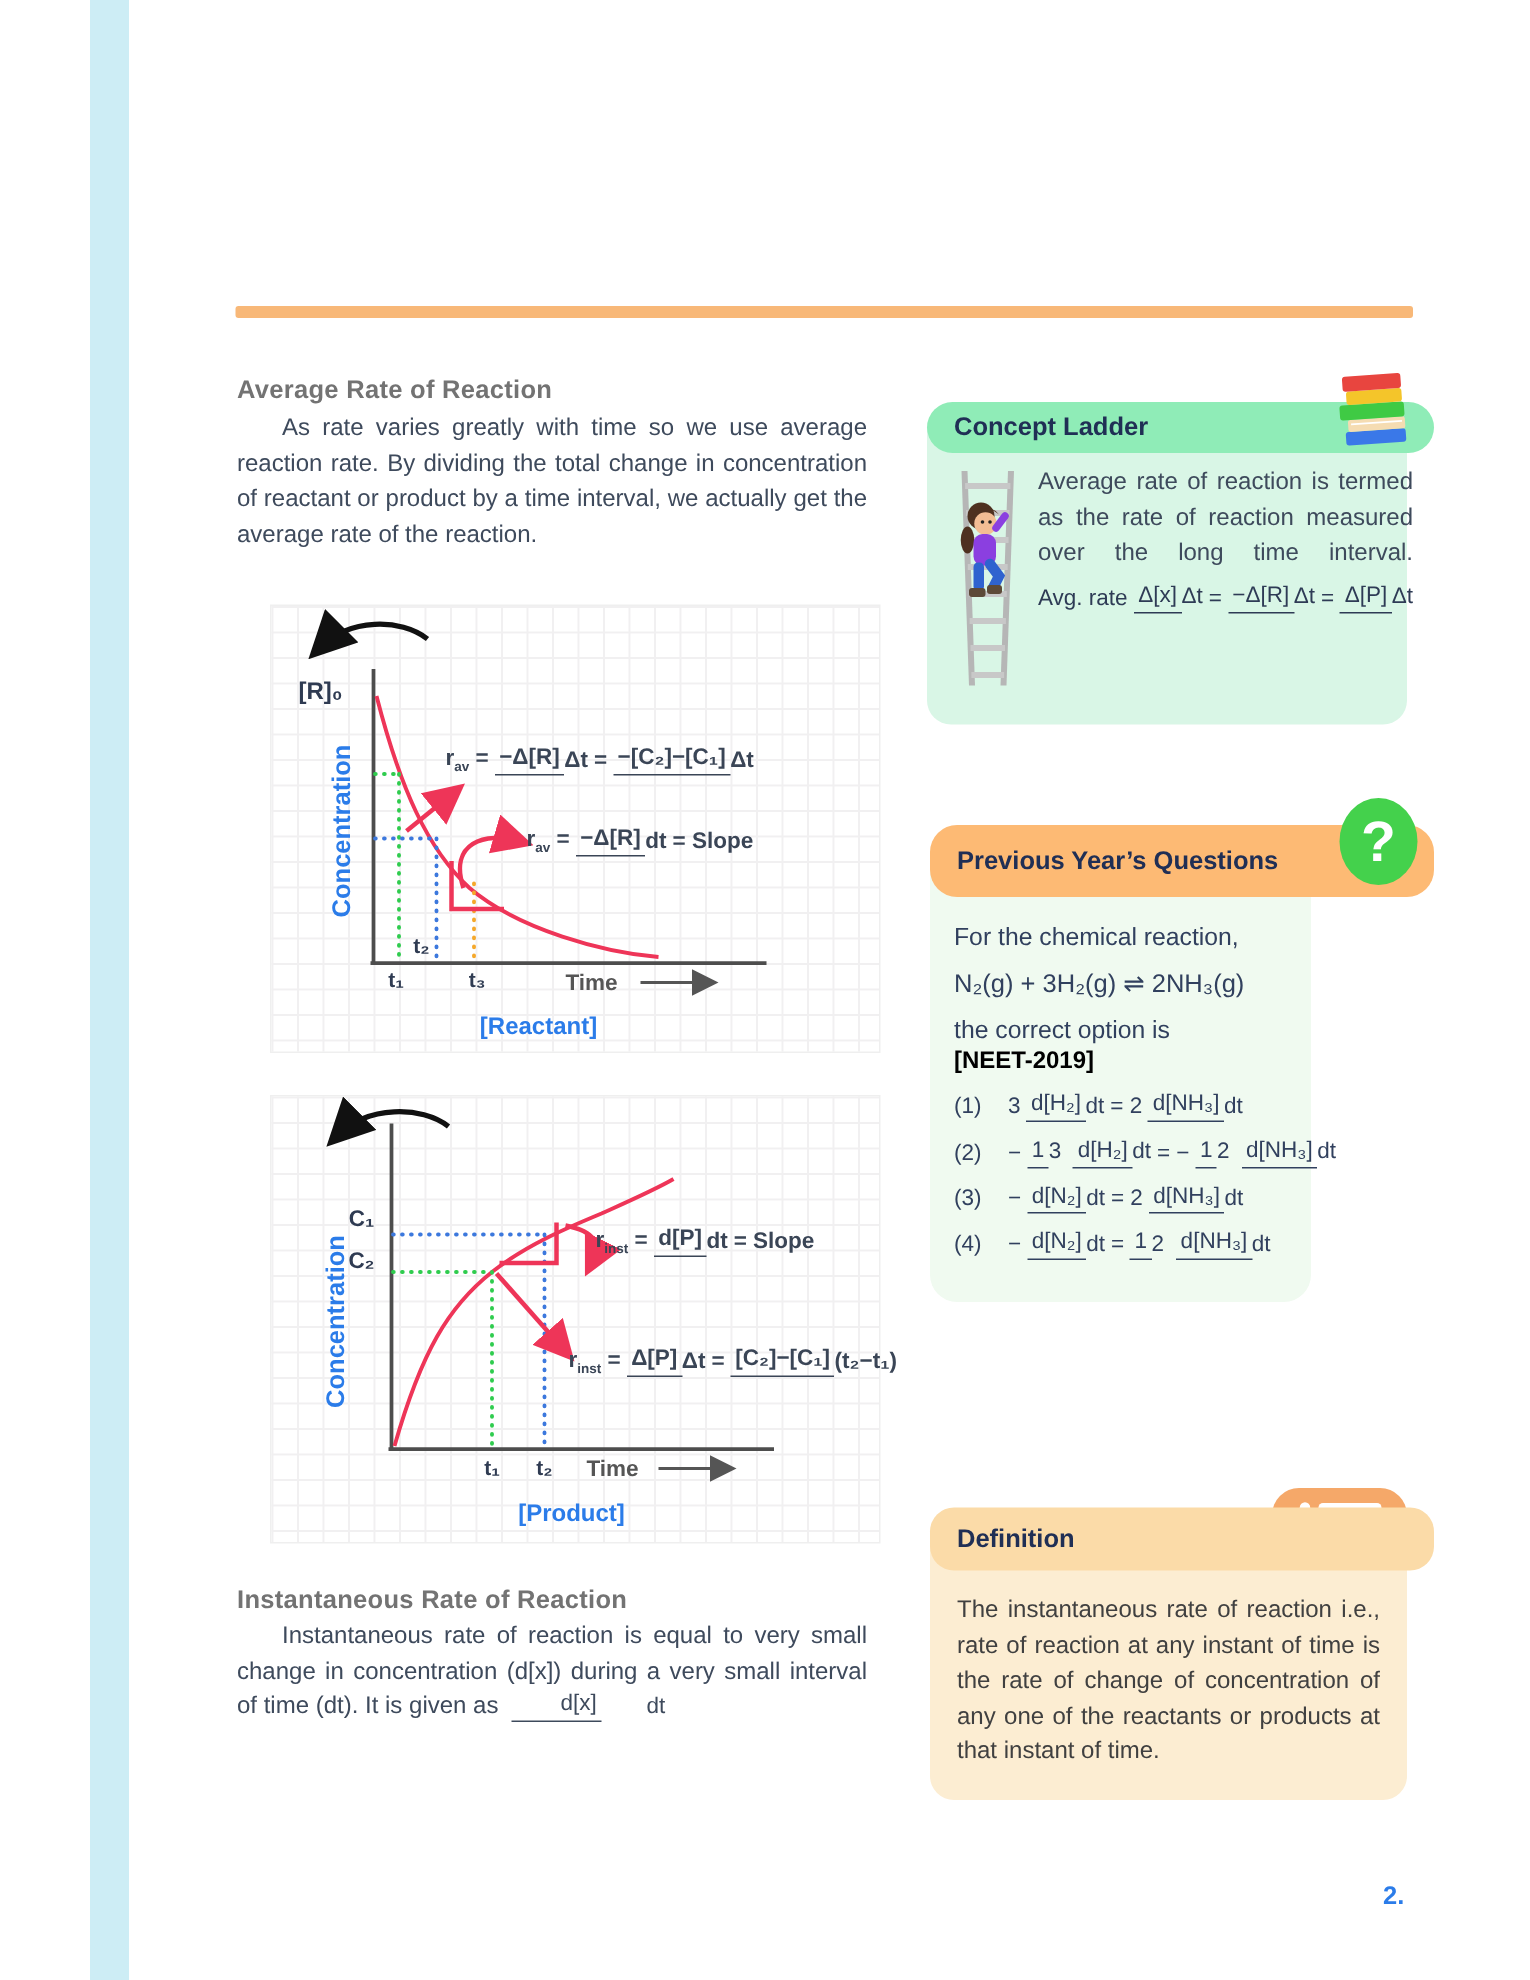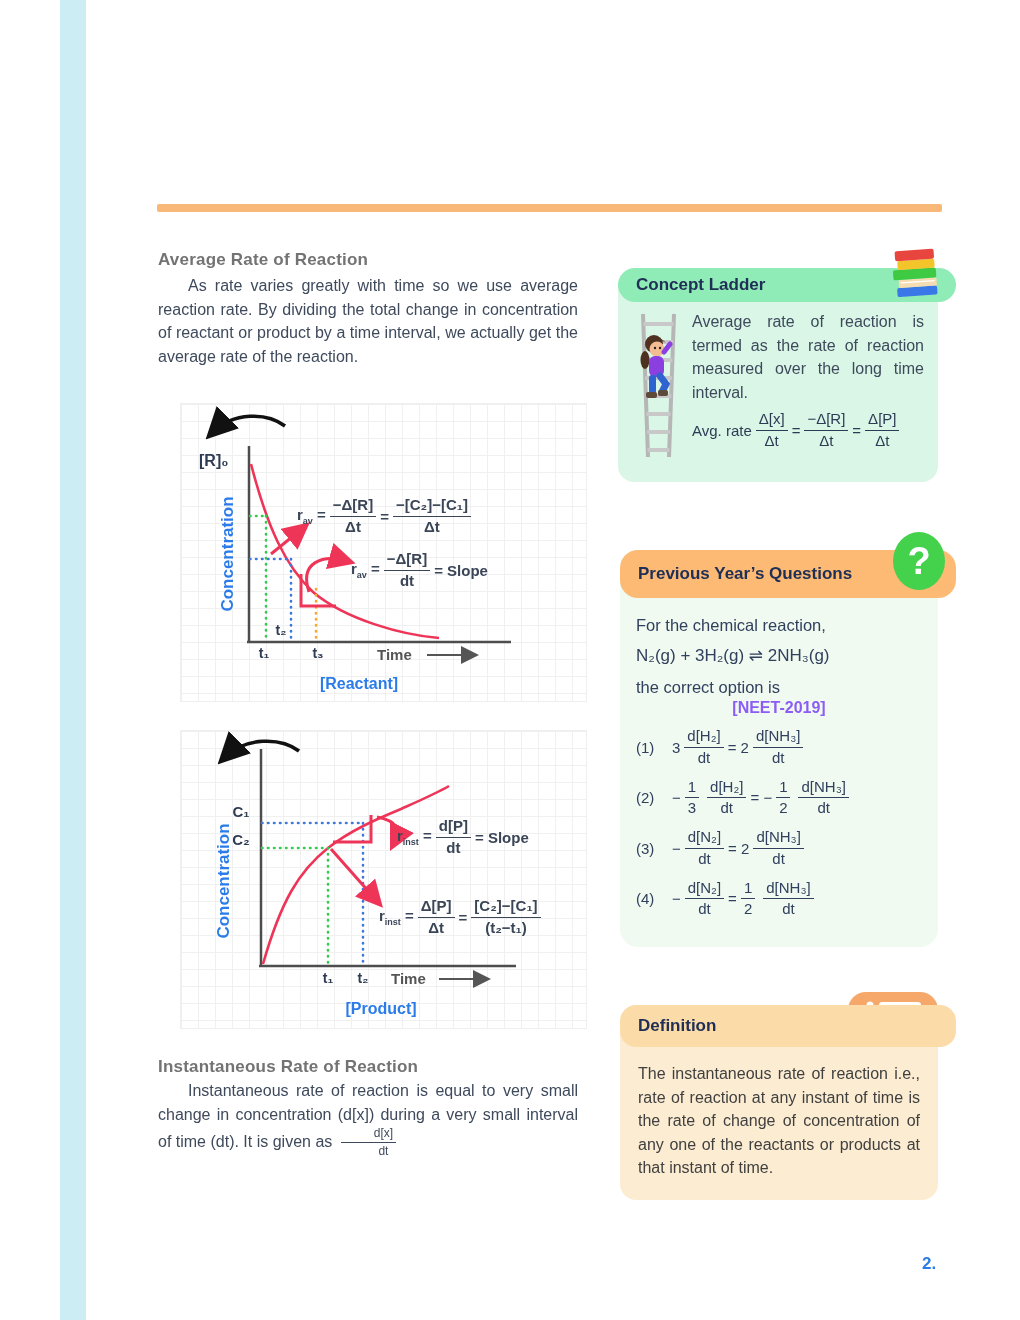--- a/index.html
+++ b/index.html
@@ -20,49 +20,49 @@
     position:absolute;left:180px;width:405px;height:297px;background:#fff;
     background-image:linear-gradient(#f1f0f1 1px,transparent 1px),linear-gradient(90deg,#f1f0f1 1px,transparent 1px);
     background-size:17px 17px;border:1px solid #efefef;
   }
   .graph-panel svg{position:absolute;left:0;top:0;}
   .g-formula{position:absolute;font-size:15px;font-weight:bold;color:#3a4556;white-space:nowrap;}
 
   
   .formula{display:inline-flex;align-items:center;gap:4px;white-space:nowrap;}
   .formula sub{font-size:.6em;vertical-align:sub;}
-  .frac{display:inline-flex;flex-direction:column;align-items:center;line-height:1.25;}
+  .frac{display:inline-flex;flex-direction:row;align-items:center;line-height:1.25;}
   .frac .num{border-bottom:1.6px solid currentColor;padding:0 3px 1px;}
   .frac .den{padding-top:1px;}
   .box-header{display:flex;align-items:center;font-weight:bold;color:#202f55;font-size:17px;padding-left:18px;}
   .cl-header{position:absolute;left:618px;top:268px;width:320px;height:34px;background:#8fecb7;border-radius:17px;z-index:2;}
   .cl-body{position:absolute;left:618px;top:284px;width:320px;background:#d9f6e6;border-radius:0 0 16px 16px;padding:26px 14px 18px 10px;box-sizing:border-box;z-index:1;display:flex;gap:6px;}
   .cl-text{flex:1;font-size:16px;line-height:23.5px;text-align:justify;color:#3e4a5c;}
   .cl-formula{margin-top:6px;font-size:15px;color:#2e3b55;}
 
   .pyq-header{position:absolute;left:620px;top:550px;width:318px;height:48px;background:#fdba74;border-radius:18px;z-index:2;}
-  .pyq-body{position:absolute;left:620px;top:574px;width:318px;background:#f0faf0;border-radius:0 0 18px 18px;padding:40px 16px 18px 16px;box-sizing:border-box;z-index:1;color:#31405e;}
+  .pyq-body{position:absolute;left:620px;top:574px;width:254px;background:#f0faf0;border-radius:0 0 18px 18px;padding:40px 16px 18px 16px;box-sizing:border-box;z-index:1;color:#31405e;}
   .pyq-line{font-size:16.5px;margin:2px 0 10px 0;}
   .pyq-reaction{font-size:17px;margin:4px 0 12px 0;color:#31405e;}
   .pyq-prompt{font-size:16.5px;margin:2px 0 2px 0;}
-  .pyq-tag{text-align:center;font-weight:bold;font-size:16px;color:#8b5cf6;margin:0 0 2px 0;}
+  .pyq-tag{text-align:left;font-weight:bold;font-size:16px;color:#000000;margin:0 0 2px 0;}
   .option-row{display:flex;align-items:center;gap:8px;margin:10px 0;font-size:15px;color:#31405e;}
   .option-row .opt-label{flex:none;width:28px;}
   .option-row .formula{font-size:15px;}
 
   .def-icon{position:absolute;left:848px;top:992px;z-index:1;}
   .def-header{position:absolute;left:620px;top:1005px;width:318px;height:42px;background:#fbdba8;border-radius:16px;z-index:3;}
   .def-body{position:absolute;left:620px;top:1026px;width:318px;background:#fcedd2;border-radius:0 0 16px 16px;padding:36px 18px 20px 18px;box-sizing:border-box;font-size:16px;line-height:23.5px;text-align:justify;color:#404040;z-index:2;}
 
   .books-icon{position:absolute;left:888px;top:244px;z-index:4;}
   .q-icon{position:absolute;left:892px;top:531px;z-index:4;}
 
   .page-num{position:absolute;left:922px;top:1254px;font-size:17px;font-weight:bold;color:#2b7ce9;}
 
-  .inline-frac{display:inline-flex;vertical-align:middle;margin-left:4px;font-size:12px;justify-content:flex-end;}
+  .inline-frac{display:inline-flex;vertical-align:middle;margin-left:4px;font-size:15px;justify-content:flex-end;}
 </style>
 </head>
 <body>
 
 <div class="left-strip"></div>
 <div class="top-bar"></div>
 
 <div class="sec-title" style="top:250px;">Average Rate of Reaction</div>
 <div class="sec-body indent" style="top:274px;">As rate varies greatly with time so we use average reaction rate. By dividing the total change in concentration of reactant or product by a time interval, we actually get the average rate of the reaction.</div>
 

